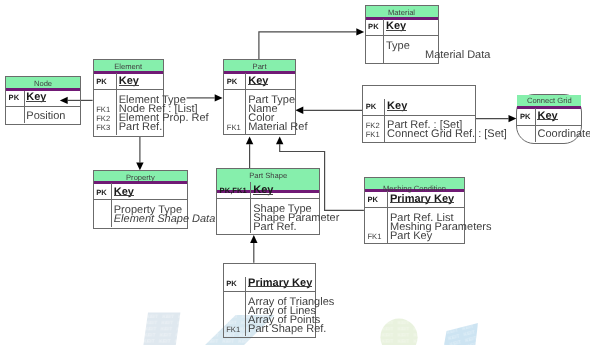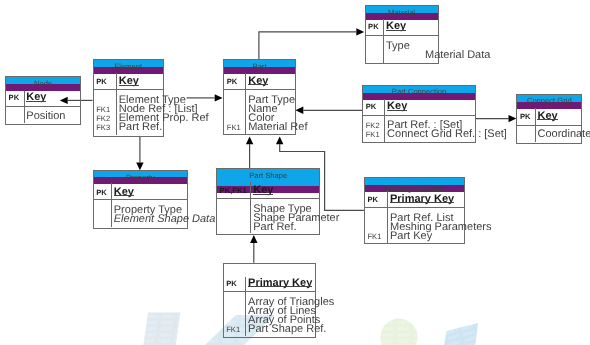--- a/index.html
+++ b/index.html
@@ -5,22 +5,22 @@
 <style>
   html,body{margin:0;padding:0;}
   body{width:590px;height:345px;background:#ffffff;font-family:"Liberation Sans",sans-serif;overflow:hidden;
         -webkit-font-smoothing:antialiased;-moz-osx-font-smoothing:grayscale;text-rendering:geometricPrecision;}
   
   #stage{position:relative;width:590px;height:345px;background:#fff;}
   .ent,.tag,.lbl,.hdr span{transform:translateZ(0);}
   svg.wmlayer{position:absolute;left:0;top:0;width:590px;height:345px;}
   svg.links{position:absolute;left:0;top:0;width:590px;height:345px;}
   .ent{position:absolute;box-sizing:border-box;border:1px solid #6b6b6b;background:transparent;z-index:5;}
-  .hdr{position:absolute;left:0;right:0;top:0;box-sizing:border-box;background:#0ea5e9;
-       border-bottom:7px solid #701a75;}
+  .hdr{position:absolute;left:0;right:0;top:0;box-sizing:border-box;background:#86efac;
+       border-bottom:3px solid #701a75;}
   .hdr span{position:absolute;display:block;text-align:center;color:#3f3f3f;
        font-size:7.6px;line-height:7.6px;}
   .hrule{position:absolute;left:0;right:0;height:1px;background:#6b6b6b;}
   .vline{position:absolute;width:1px;background:#6b6b6b;}
   .tag{position:absolute;font-size:7.6px;line-height:7.6px;color:#3f3f3f;white-space:nowrap;}
   .tagb{font-weight:bold;color:#1a1a1a;}
   .lbl{position:absolute;font-size:11px;line-height:7.6px;color:#3f3f3f;white-space:nowrap;}
   .lblk{font-weight:bold;color:#1a1a1a;}
   .lblk::after{content:"";position:absolute;left:0;right:0;top:6.5px;height:0.7px;background:#444;}
 </style>
@@ -155,33 +155,30 @@
         <span style="position: absolute; left: -1px; right: -1px; top: 2.7px;">Material</span>
       </div>
       <div class="hrule" style="left: -1px; right: -1px; top: 28.4px;"></div>
       <div class="vline" style="left: 17.7px; top: 13px; height: 43.5px;"></div>
       <div class="tag tagb" style="left: 2.6px; top: 17.2px;">PK</div>
       <div class="lbl lblk" style="left: 20.5px; top: 17.2px;">Key</div>
       <div class="lbl" style="left: 20.5px; top: 36.5px;">Type</div>
       <div class="lbl" style="left: 20.5px; top: 45.5px; padding-left: 39px;">Material Data</div>
     </div>
     <div class="ent" style="left: 362.1px; top: 85.4px; width: 114px; height: 58px;">
-      <div class="hdr" style="height: 13.4px;">
-        <span style="position: absolute; left: -1px; right: -1px; top: 1.8px;">Part Connection</span>
-      </div>
       <div class="hrule" style="left: -1px; right: -1px; top: 28.7px;"></div>
       <div class="vline" style="left: 21.2px; top: 12.9px; height: 42.5px;"></div>
       <div class="tag tagb" style="left: 2.6px; top: 16.7px;">PK</div>
       <div class="lbl lblk" style="left: 24px; top: 16.7px;">Key</div>
       <div class="tag" style="left: 2.6px; top: 35.5px;">FK2</div>
       <div class="lbl" style="left: 24px; top: 35.5px;">Part Ref. : [Set]</div>
       <div class="tag" style="left: 2.6px; top: 44.5px;">FK1</div>
       <div class="lbl" style="left: 24px; top: 44.5px;">Connect Grid Ref. : [Set]</div>
     </div>
-    <div class="ent" style="left: 516.4px; top: 94.1px; width: 65.8px; height: 49.9px;">
+    <div class="ent" style="left: 516.4px; top: 94.1px; width: 65.8px; height: 49.9px; border-radius: 18px;">
       <div class="hdr" style="height: 13.7px;">
         <span style="position: absolute; left: -1px; right: -1px; top: 2.3px;">Connect Grid</span>
       </div>
       <div class="hrule" style="left: -1px; right: -1px; top: 29.6px;"></div>
       <div class="vline" style="left: 17.3px; top: 13.2px; height: 34.1px;"></div>
       <div class="tag tagb" style="left: 2.6px; top: 17.9px;">PK</div>
       <div class="lbl lblk" style="left: 20.1px; top: 17.9px;">Key</div>
       <div class="lbl" style="left: 20.1px; top: 36.2px;">Coordinate</div>
     </div>
     <div class="ent" style="left: 92.6px; top: 170.3px; width: 95.6px; height: 58.3px;">

